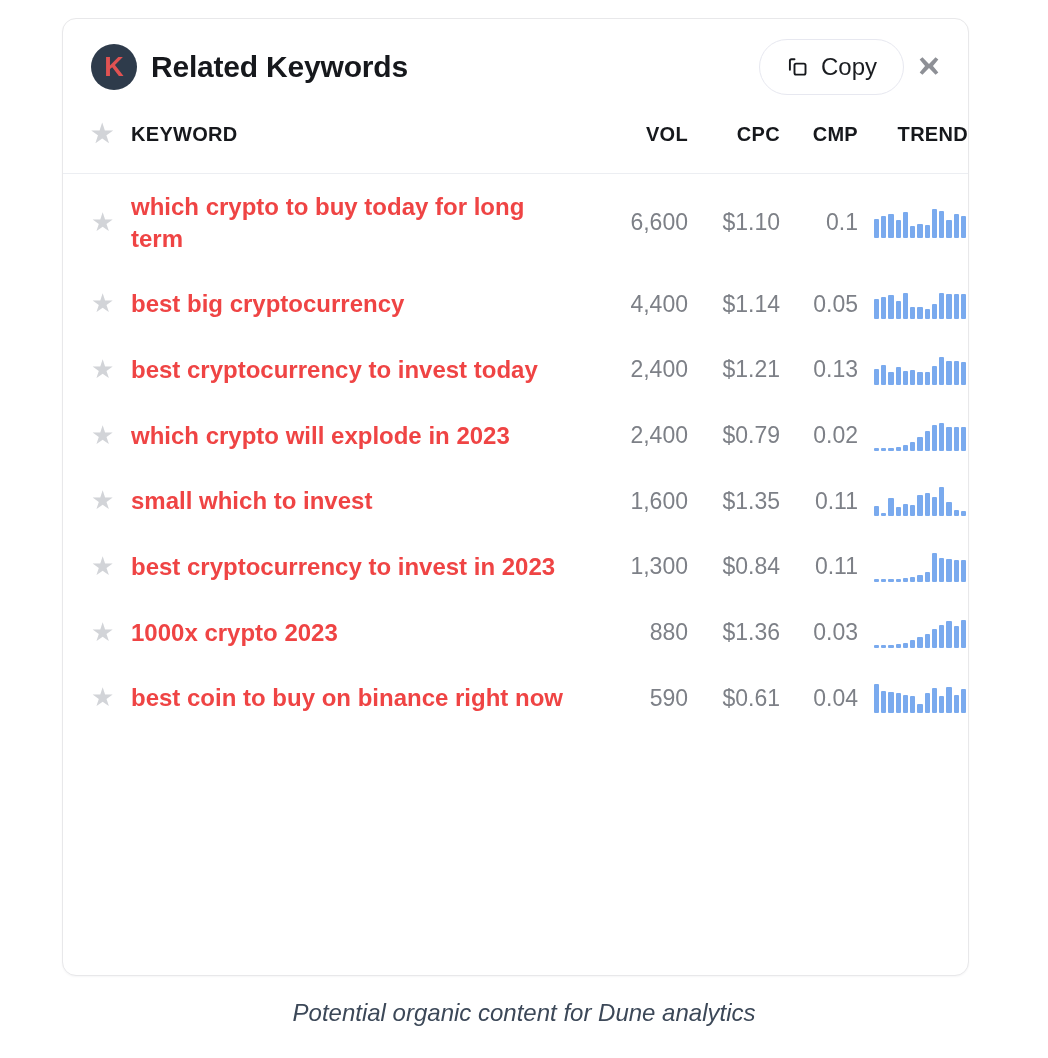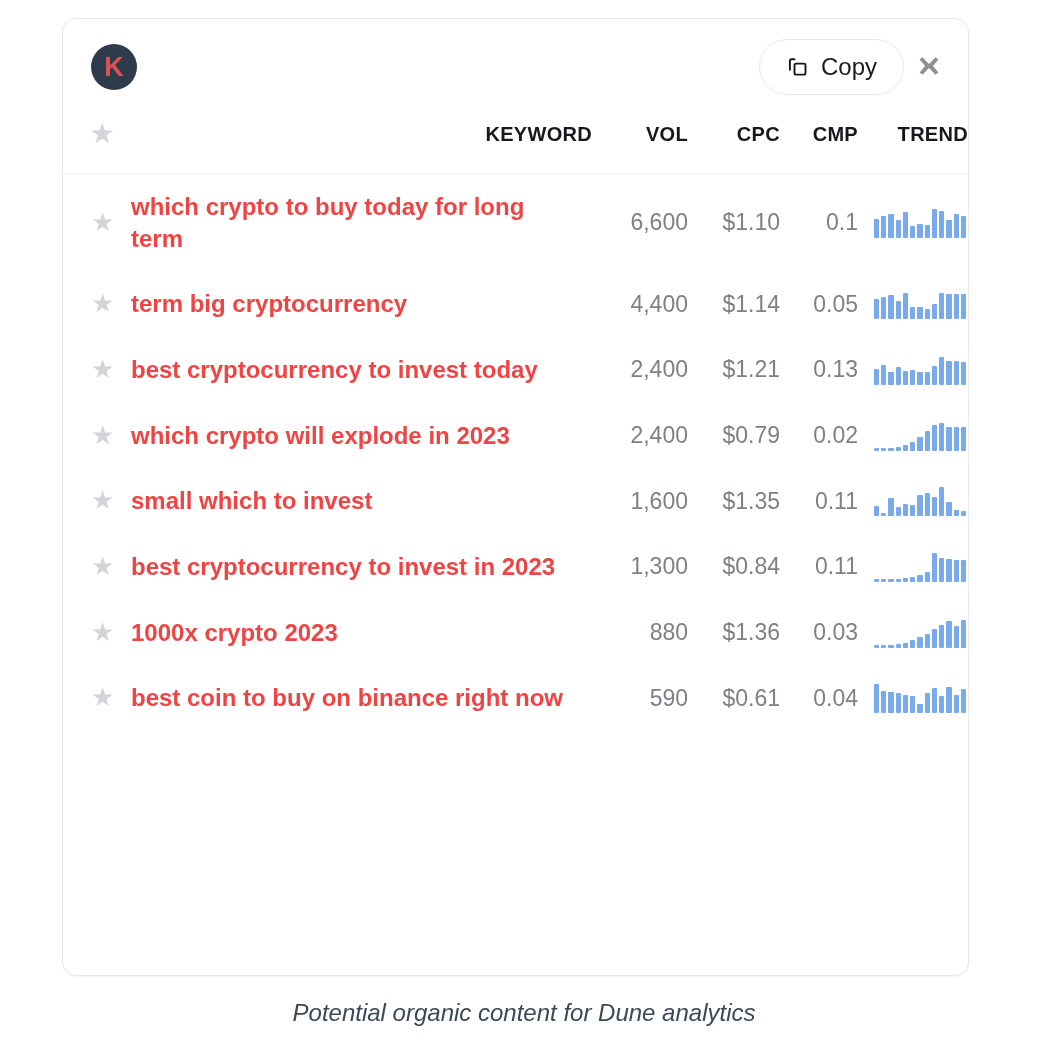--- a/index.html
+++ b/index.html
@@ -78,21 +78,21 @@
 
   .tbl thead th {
     font-size: 20px; font-weight: 700; color: #16181c;
     letter-spacing: .3px;
     padding: 6px 0 26px 0;
     border-bottom: 1px solid #eceef2;
     text-align: right;
     vertical-align: middle;
   }
   .tbl thead th.th-star { text-align: left; padding-left: 28px; }
-  .tbl thead th.th-kw   { text-align: right; padding-left: 6px; margin-left: 39px; }
+  .tbl thead th.th-kw   { text-align: left; padding-left: 6px; margin-left: 39px; }
   .tbl thead th.th-trend{ text-align: right; padding-left: 14px; }
   .tbl thead th.th-vol  { padding-right: 0; }
   .tbl thead th.th-cpc  { padding-right: 0; }
   .tbl thead th.th-cmp  { padding-right: 0; }
 
   .tbl tbody td {
     padding: 17px 0;
     vertical-align: middle;
     font-size: 23px;
     color: #7d8087;
@@ -146,20 +146,21 @@
 </head>
 <body>
 
 <div id="root">
 
   <div class="card">
 
     <div class="card-header">
       <div class="brand">
         <div class="logo">K</div>
+        <div class="card-title">Related Keywords</div>
       </div>
 
       <div class="header-actions">
         <button class="pill-btn">
           <span>
             <svg width="24" height="24" viewBox="0 0 24 24" fill="none" stroke="#16181c" stroke-width="1.9" stroke-linecap="round" stroke-linejoin="round">
               <path d="M8.5 4.2h-3a1.6 1.6 0 0 0-1.6 1.6v9"></path>
               <rect x="8.5" y="8.6" width="11" height="11" rx="1.6"></rect>
             </svg>
           </span>
@@ -216,21 +217,21 @@
                 <i style="height: 28.8px;"></i>
                 <i style="height: 26.4px;"></i>
                 <i style="height: 17.4px;"></i>
                 <i style="height: 24px;"></i>
                 <i style="height: 21.6px;"></i>
               </div>
             </td>
           </tr>
           <tr>
             <td class="td-star"><span class="star">★</span></td>
-            <td class="td-kw"><a>term big cryptocurrency</a></td>
+            <td class="td-kw"><a>best big cryptocurrency</a></td>
             <td>4,400</td>
             <td>$1.14</td>
             <td>0.05</td>
             <td class="td-trend">
               <div class="spark">
                 <i style="height: 19.8px;"></i>
                 <i style="height: 22.2px;"></i>
                 <i style="height: 24px;"></i>
                 <i style="height: 18px;"></i>
                 <i style="height: 26.4px;"></i>

